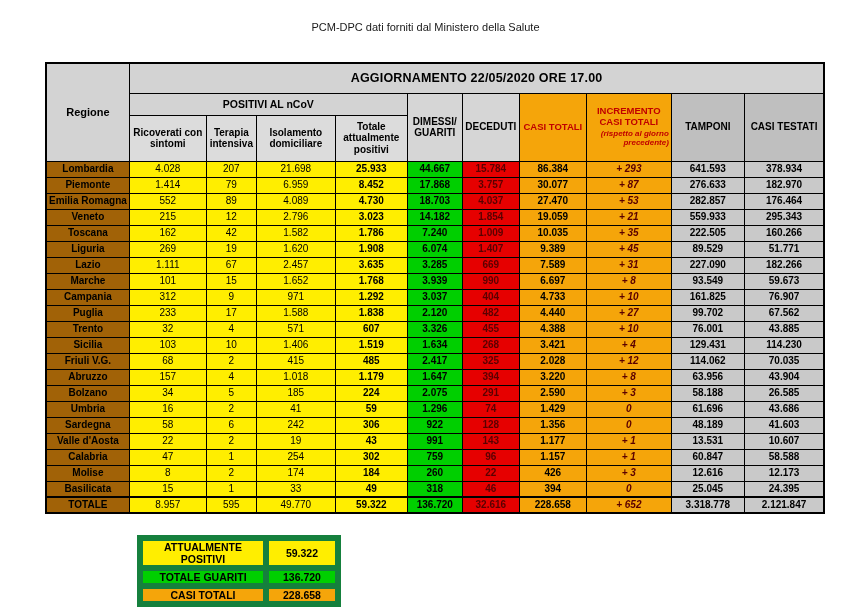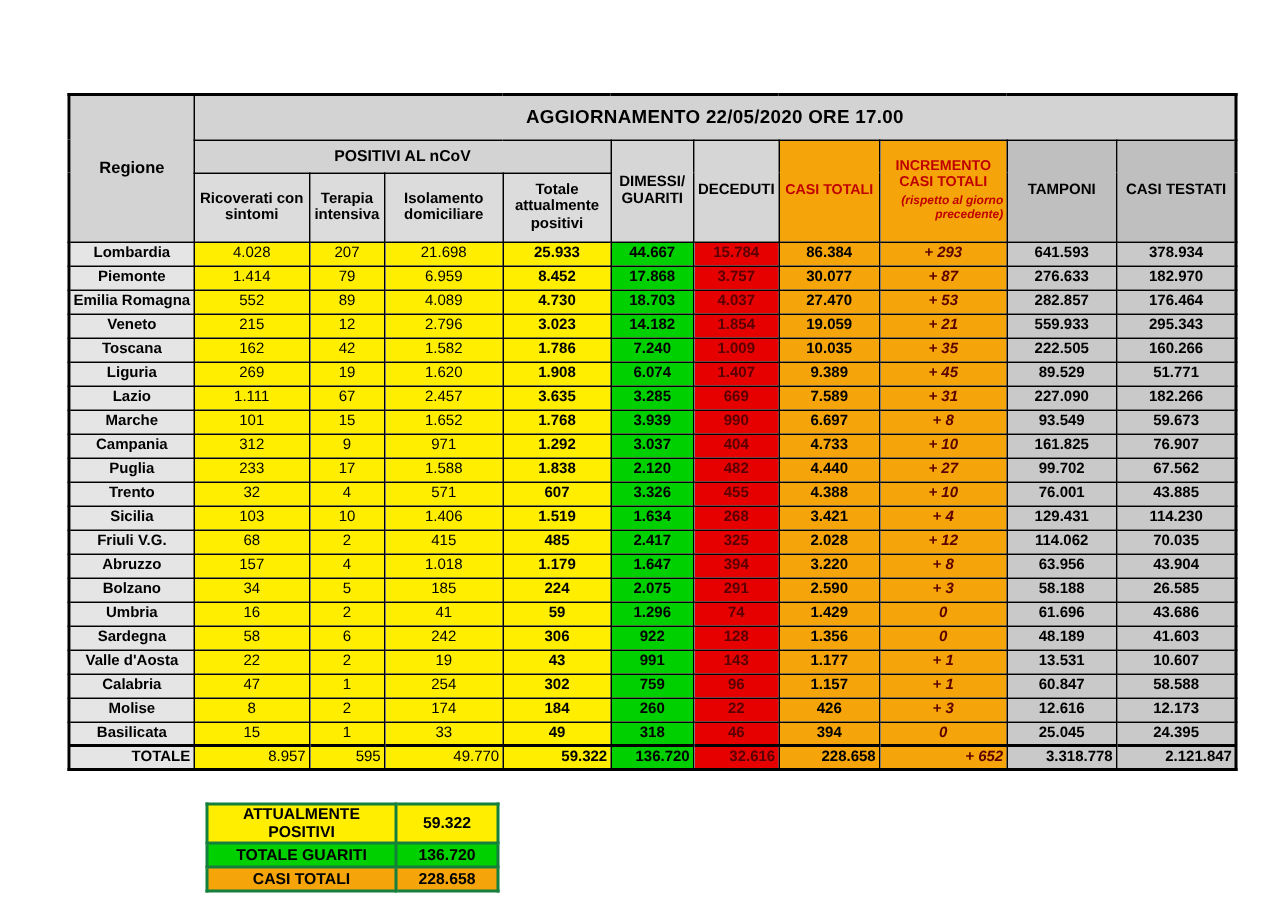--- a/index.html
+++ b/index.html
@@ -26,50 +26,51 @@
   .h-banner  { background:var(--gray-banner); height:30px; font-size:12.5px; font-weight:bold; letter-spacing:.2px; }
   .h-regione { background:var(--gray-banner); font-size:11px; font-weight:bold; }
   .h-group   { background:var(--gray-banner); height:22px; font-size:10.5px; font-weight:bold; }
   .h-col     { background:var(--gray-head); font-size:10px; font-weight:bold; }
   .h-casi    { background:var(--orange); color:var(--red-title); font-size:9.5px; font-weight:bold; }
   .h-incr    { background:var(--orange); color:var(--red-title); font-size:9.5px; font-weight:bold; }
   .h-incr .incr-sub { font-size:8px; font-style:italic; font-weight:bold; margin-top:1px;text-align:right; }
   .h-sub     { background:var(--gray-sub); height:46px; font-size:10px; font-weight:bold; }
   .h-gray    { background:var(--gray-dark); font-size:10px; font-weight:bold;margin-top:36px; }
   .main tbody td { height:16px; font-size:10px; }
-  .region { background:#e5e5e5; font-weight:bold; font-size:10.5px; white-space:nowrap; }
+  .region { background:#a16207; font-weight:bold; font-size:10.5px; white-space:nowrap; }
   .c-y  { background:var(--yellow); }
   .c-yb { background:var(--yellow); font-weight:bold; }
   .c-g  { background:var(--green);  font-weight:bold; }
   .c-r  { background:var(--red);    font-weight:bold; color:var(--dark-red); }
   .c-o  { background:var(--orange); font-weight:bold; }
   .c-i  { background:var(--orange); font-weight:bold; font-style:italic; color:var(--dark-red); }
   .c-gr { background:var(--gray-cell); font-weight:bold; }
-  tr.total td { border-top:2px solid #000;text-align:right; }
+  tr.total td { border-top:2px solid #000; }
   
   table.summary {
     position:absolute; left:137px; top:535px;
     border-collapse:collapse; border:2px solid #000; table-layout:fixed;
   }
   .summary td {
-    border:2px solid #15803d; height:16px; text-align:center;
+    border:6px solid #15803d; height:16px; text-align:center;
     font-weight:bold; font-size:10.5px; padding:0 14px;
   }
   .s-label { width:126px; }
   .s-value { width:66px; }
   .sy { background:var(--yellow); }
   .sg { background:var(--green); }
   .sr { background:var(--red); color:var(--dark-red); }
   .so { background:var(--orange); }
 </style>
 </head>
 <body>
 
 <div class="page">
 
+  <div class="page-title">PCM-DPC dati forniti dal Ministero della Salute</div>
 
   <table class="main">
     <colgroup>
       <col style="width:80px">
         <col style="width:77px">
         <col style="width:50px">
       <col style="width:79px">
         <col style="width:72px">
         <col style="width:55px">
       <col style="width:57px">

